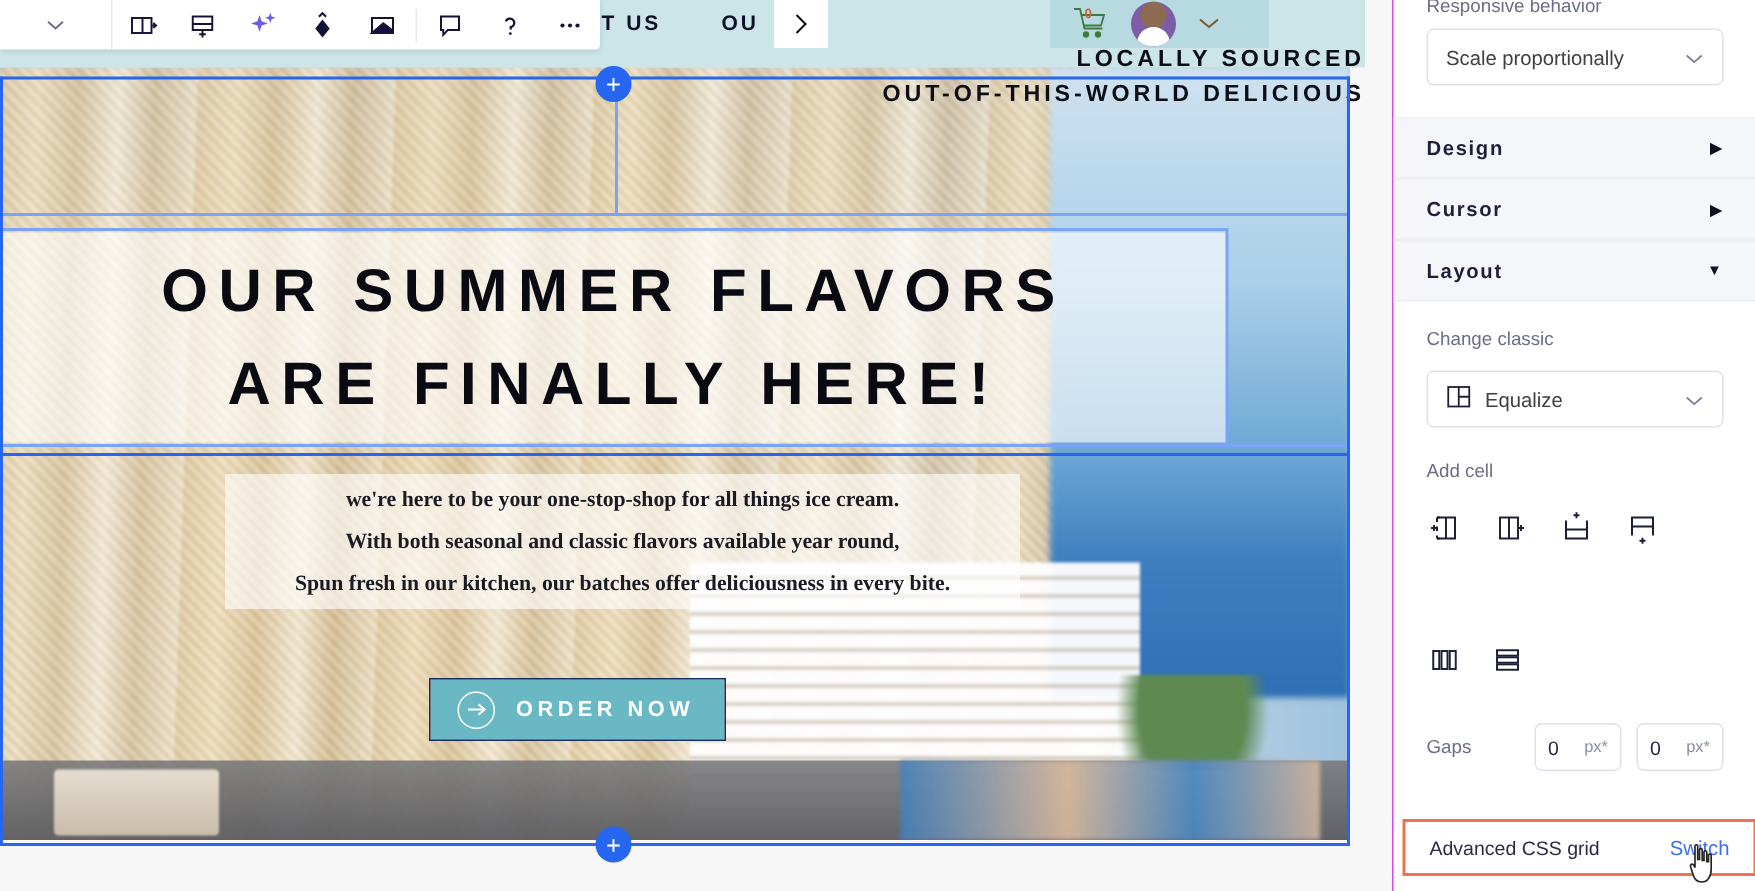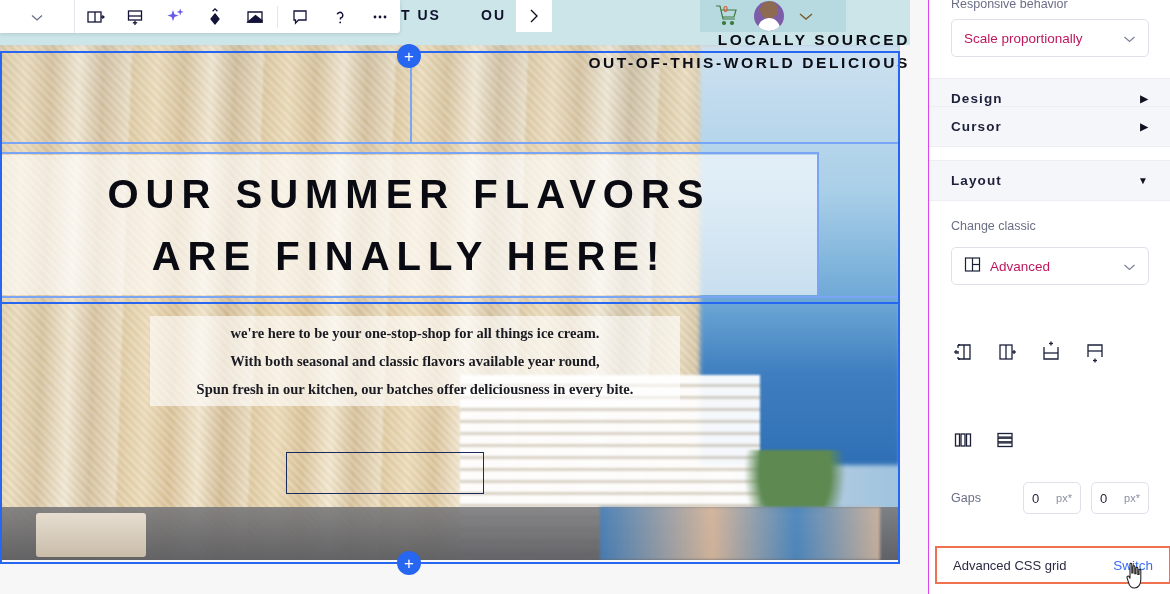--- a/index.html
+++ b/index.html
@@ -203,21 +203,21 @@
     position: absolute; left: 928px; top: 0; width: 242px; height: 594px;
     background: #ffffff; border-left: 1px solid #d946ef;
     font-size: 13px; color: #2b2b44;
   }
   .sb-label { color: #6a6f86; font-size: 12.5px; }
   .sb-pad { padding: 0 22px; }
 
   .sb-select {
     height: 38px; border: 1px solid #dfe1ea; border-radius: 5px;
     display: flex; align-items: center; padding: 0 12px; gap: 9px;
-    cursor: pointer; background:#fff; font-size: 13.5px; color:#be185d;
+    cursor: pointer; background:#fff; font-size: 13.5px; color:#404040;
   }
   .sb-select .sel-val { flex: 1; }
   .chev { color: #7b8099; }
 
   .sb-section {
     height: 41px; border-top: 1px solid #eceef3; border-bottom: 1px solid #eceef3;
     background: #f5f6fa;
     display: flex; align-items: center; justify-content: space-between;
     padding: 0 22px; cursor: pointer;
     font-weight: 700; font-size: 13.5px; letter-spacing: 1.1px; color: #1c2038;
@@ -308,20 +308,29 @@
       <div class="l1">OUR SUMMER FLAVORS</div>
       <div class="l2">ARE FINALLY HERE!</div>
     </div>
 
     <div class="body-box">
       <div>we're here to be your one-stop-shop for all things ice cream.</div>
       <div>With both seasonal and classic flavors available year round,</div>
       <div>Spun fresh in our kitchen, our batches offer deliciousness in every bite.</div>
     </div>
 
+    <div class="order-btn">
+      <span class="order-btn-ring">
+        <svg width="14" height="12" viewBox="0 0 14 12" fill="none" stroke="#ffffff" stroke-width="1.4">
+          <path d="M1 6 H12"></path>
+            <path d="M8 2.5 L12 6 L8 9.5"></path>
+        </svg>
+      </span>
+      <span>ORDER NOW</span>
+    </div>
     <div class="order-btn-sel"></div>
 
     <div class="gridline h" style="left:0;top:51px;width:900px;"></div>
     <div class="gridline h soft" style="left:0;top:142px;width:900px;"></div>
     <div class="gridline h soft" style="left:0;top:152px;width:818px;"></div>
     <div class="gridline h soft" style="left:0;top:296px;width:900px;"></div>
     <div class="gridline h" style="left:0;top:302px;width:900px;"></div>
     <div class="gridline h" style="left:0;top:562px;width:900px;"></div>
     <div class="gridline v" style="left:0;top:51px;height:511px;"></div>
     <div class="gridline v" style="left:898px;top:51px;height:511px;"></div>
@@ -413,21 +422,21 @@
             </svg>
         </span>
       </div>
     </div>
 
     <div class="sb-section" style="position:absolute;left:0;top:78px;width:242px;">
       <span>Design</span>
       <span class="tri">▶</span>
     </div>
 
-    <div class="sb-section" style="position:absolute;left:0;top:106px;width:242px;gap:21px;">
+    <div class="sb-section" style="position:absolute;left:0;top:119px;width:242px;gap:21px;">
       <span>Cursor</span>
       <span class="tri">▶</span>
     </div>
 
     <div class="sb-section" style="position:absolute;left:0;top:160px;width:242px;">
       <span>Layout</span>
       <span class="tri">▼</span>
     </div>
 
     <div class="sb-pad" style="position:absolute;left:0;top:219px;width:242px;">
@@ -435,29 +444,32 @@
     </div>
     <div class="sb-pad" style="position:absolute;left:0;top:247px;width:242px;">
       <div class="sb-select">
         <span>
           <svg width="17" height="17" viewBox="0 0 17 17" fill="none" stroke="#1b2038" stroke-width="1.2">
             <rect x="1.5" y="2" width="14" height="13"></rect>
             <path d="M8.5 2 V15"></path>
               <path d="M8.5 8.5 H15.5"></path>
           </svg>
         </span>
-        <span class="sel-val">Advanced</span>
+        <span class="sel-val">Equalize</span>
         <span class="chev">
           <svg width="13" height="8" viewBox="0 0 13 8" fill="none" stroke="#7b8099" stroke-width="1.2">
               <path d="M1.5 2 L6.5 6.4 L11.5 2"></path>
             </svg>
         </span>
       </div>
     </div>
 
+    <div class="sb-pad" style="position:absolute;left:0;top:307px;width:242px;">
+      <div class="sb-label">Add cell</div>
+    </div>
     <div class="sb-pad icon-row" style="position:absolute;left:0;top:340px;width:242px;">
       <span class="icon-btn">
         <svg width="24" height="24" viewBox="0 0 24 24" fill="none" stroke="#1b2038" stroke-width="1.3">
           <path d="M7 5 H19 V19 H7"></path>
             <path d="M13 5 V19"></path>
           <path d="M7 5 H9"></path>
             <path d="M7 19 H9"></path>
             <path d="M7 5 V19" stroke-dasharray="3 3"></path>
           <path d="M3 12 H7"></path>
             <path d="M5 10 V14"></path>

